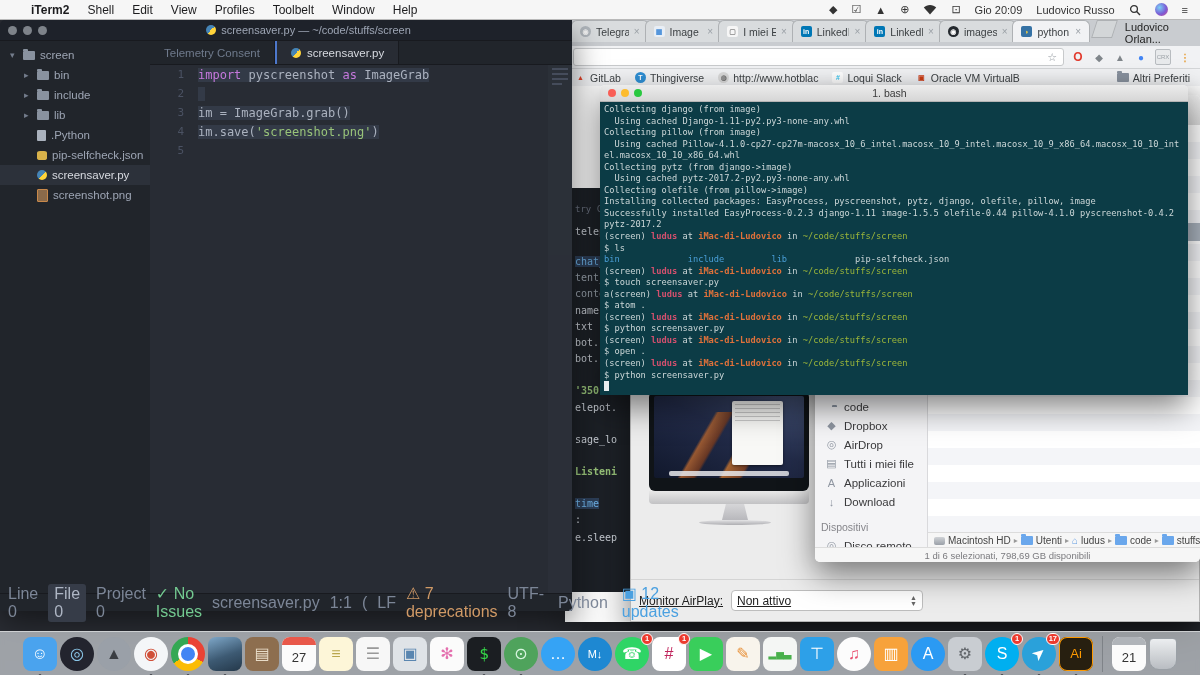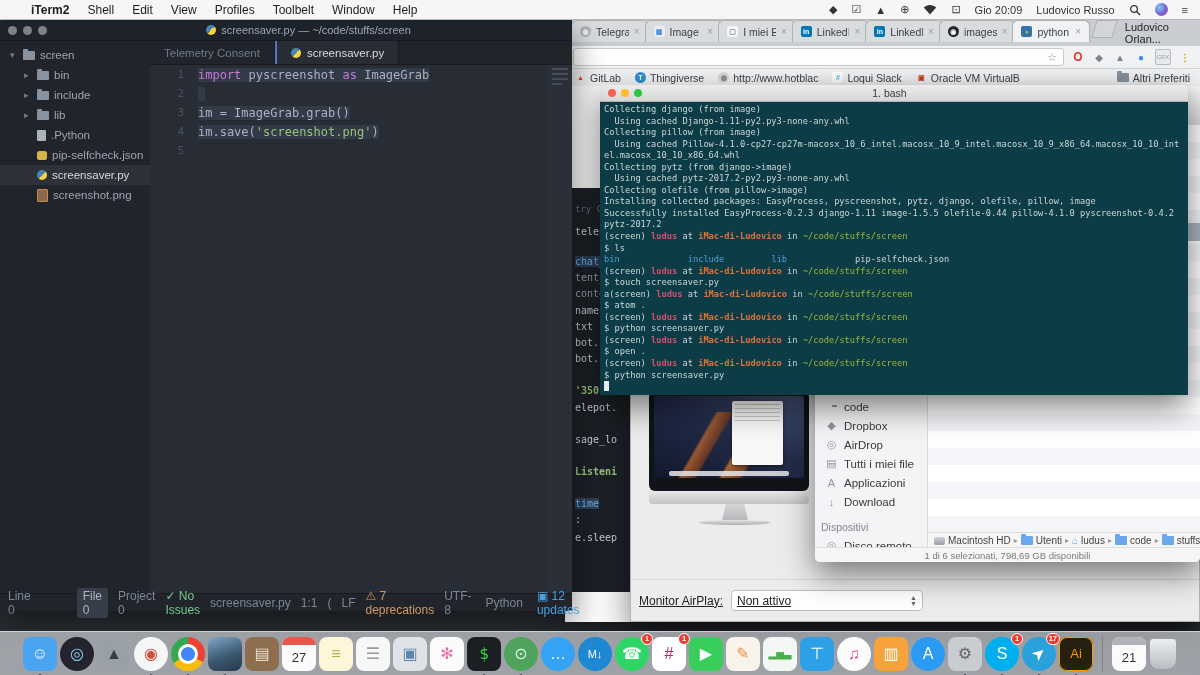--- a/index.html
+++ b/index.html
@@ -53,23 +53,23 @@
   #editor{position:absolute;left:150px;top:45px;right:0;bottom:18px;background:#282c34;
     font-family:"DejaVu Sans Mono",monospace;font-size:12px;overflow:hidden;}
   .cl{height:19px;display:flex;align-items:center;}
   .cl .ln{width:34px;text-align:right;color:#4b5263;padding-right:14px;flex:none;font-size:11px;}
   .cl .ct{white-space:pre;color:#abb2bf;}
   .cl .ct.selbg{background:#333a47;}
   .kw{color:#c678dd;} .st{color:#98c379;} .tx{color:#abb2bf;}
   #minimap{position:absolute;right:0;top:45px;width:24px;bottom:18px;background:#2c313a;opacity:.8;}
   #minimap i{display:block;height:2px;margin:3px 4px 0 4px;background:#4d5565;}
   #atom-status{position:absolute;left:0;bottom:0;width:100%;height:18px;background:#21252b;
-    border-top:1px solid #181a1f;display:flex;align-items:center;font-size:12px;color:#7c8697;
+    border-top:1px solid #181a1f;display:flex;align-items:center;font-size:16px;color:#7c8697;
     padding:0 8px;box-sizing:border-box;gap:10px;}
-  #atom-status .boxed{background:#363c48;color:#aeb6c4;border-radius:3px;padding:1px 6px;margin-left:36px;}
+  #atom-status .boxed{background:#363c48;color:#aeb6c4;border-radius:3px;padding:1px 6px;}
   #atom-status .ok{color:#73c990;} #atom-status .warn{color:#d19a66;}
   #atom-status .upd{color:#4aa0e0;} #atom-status .rightgrp{margin-left:auto;display:flex;gap:14px;align-items:center;}
 
   
   #chrome{left:565px;top:20px;width:635px;height:602px;z-index:10;background:#fff;}
   #tabstrip{height:26px;background:#c9ccd0;display:flex;padding-left:6px;box-sizing:border-box;}
   .ctab{height:21px;display:flex;align-items:center;gap:5px;padding:0 8px;min-width:0;width:76px;
     background:#d9dcde;border:1px solid #aeb1b4;border-bottom:none;border-radius:6px 6px 0 0;
     font-size:10.5px;color:#3c4043;margin-right:-4px;position:relative;}
   .ctab.active{background:#f1f2f4;z-index:2;}

